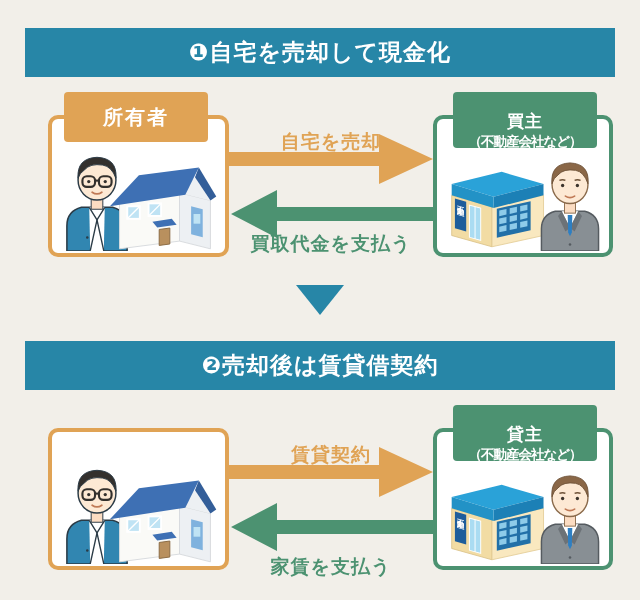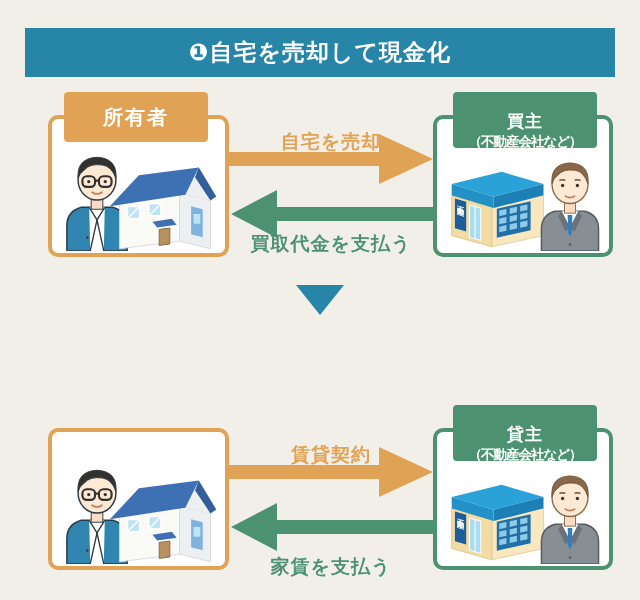--- a/index.html
+++ b/index.html
@@ -177,20 +177,21 @@
     </svg>
     <svg class="arrow" style="left:231px;top:162px" width="202" height="58">
       <polygon class="green-fill" points="0,24 46,0 46,17 202,17 202,31 46,31 46,48"></polygon>
     </svg>
     <div class="arrow-label green-text" style="top:195px">買取代金を支払う</div>
   </section>
 
   <div class="triangle"></div>
 
   <section class="step" style="top:341px">
+    <div class="banner">❷売却後は賃貸借契約</div>
 
     <div class="box left">
       <svg class="figure" style="left:8px;bottom:2px" width="74" height="101">
           <use href="#man"></use>
         </svg>
       <svg class="figure" style="right:1px;bottom:2px" width="118" height="103">
           <use href="#house"></use>
         </svg>
     </div>
 

